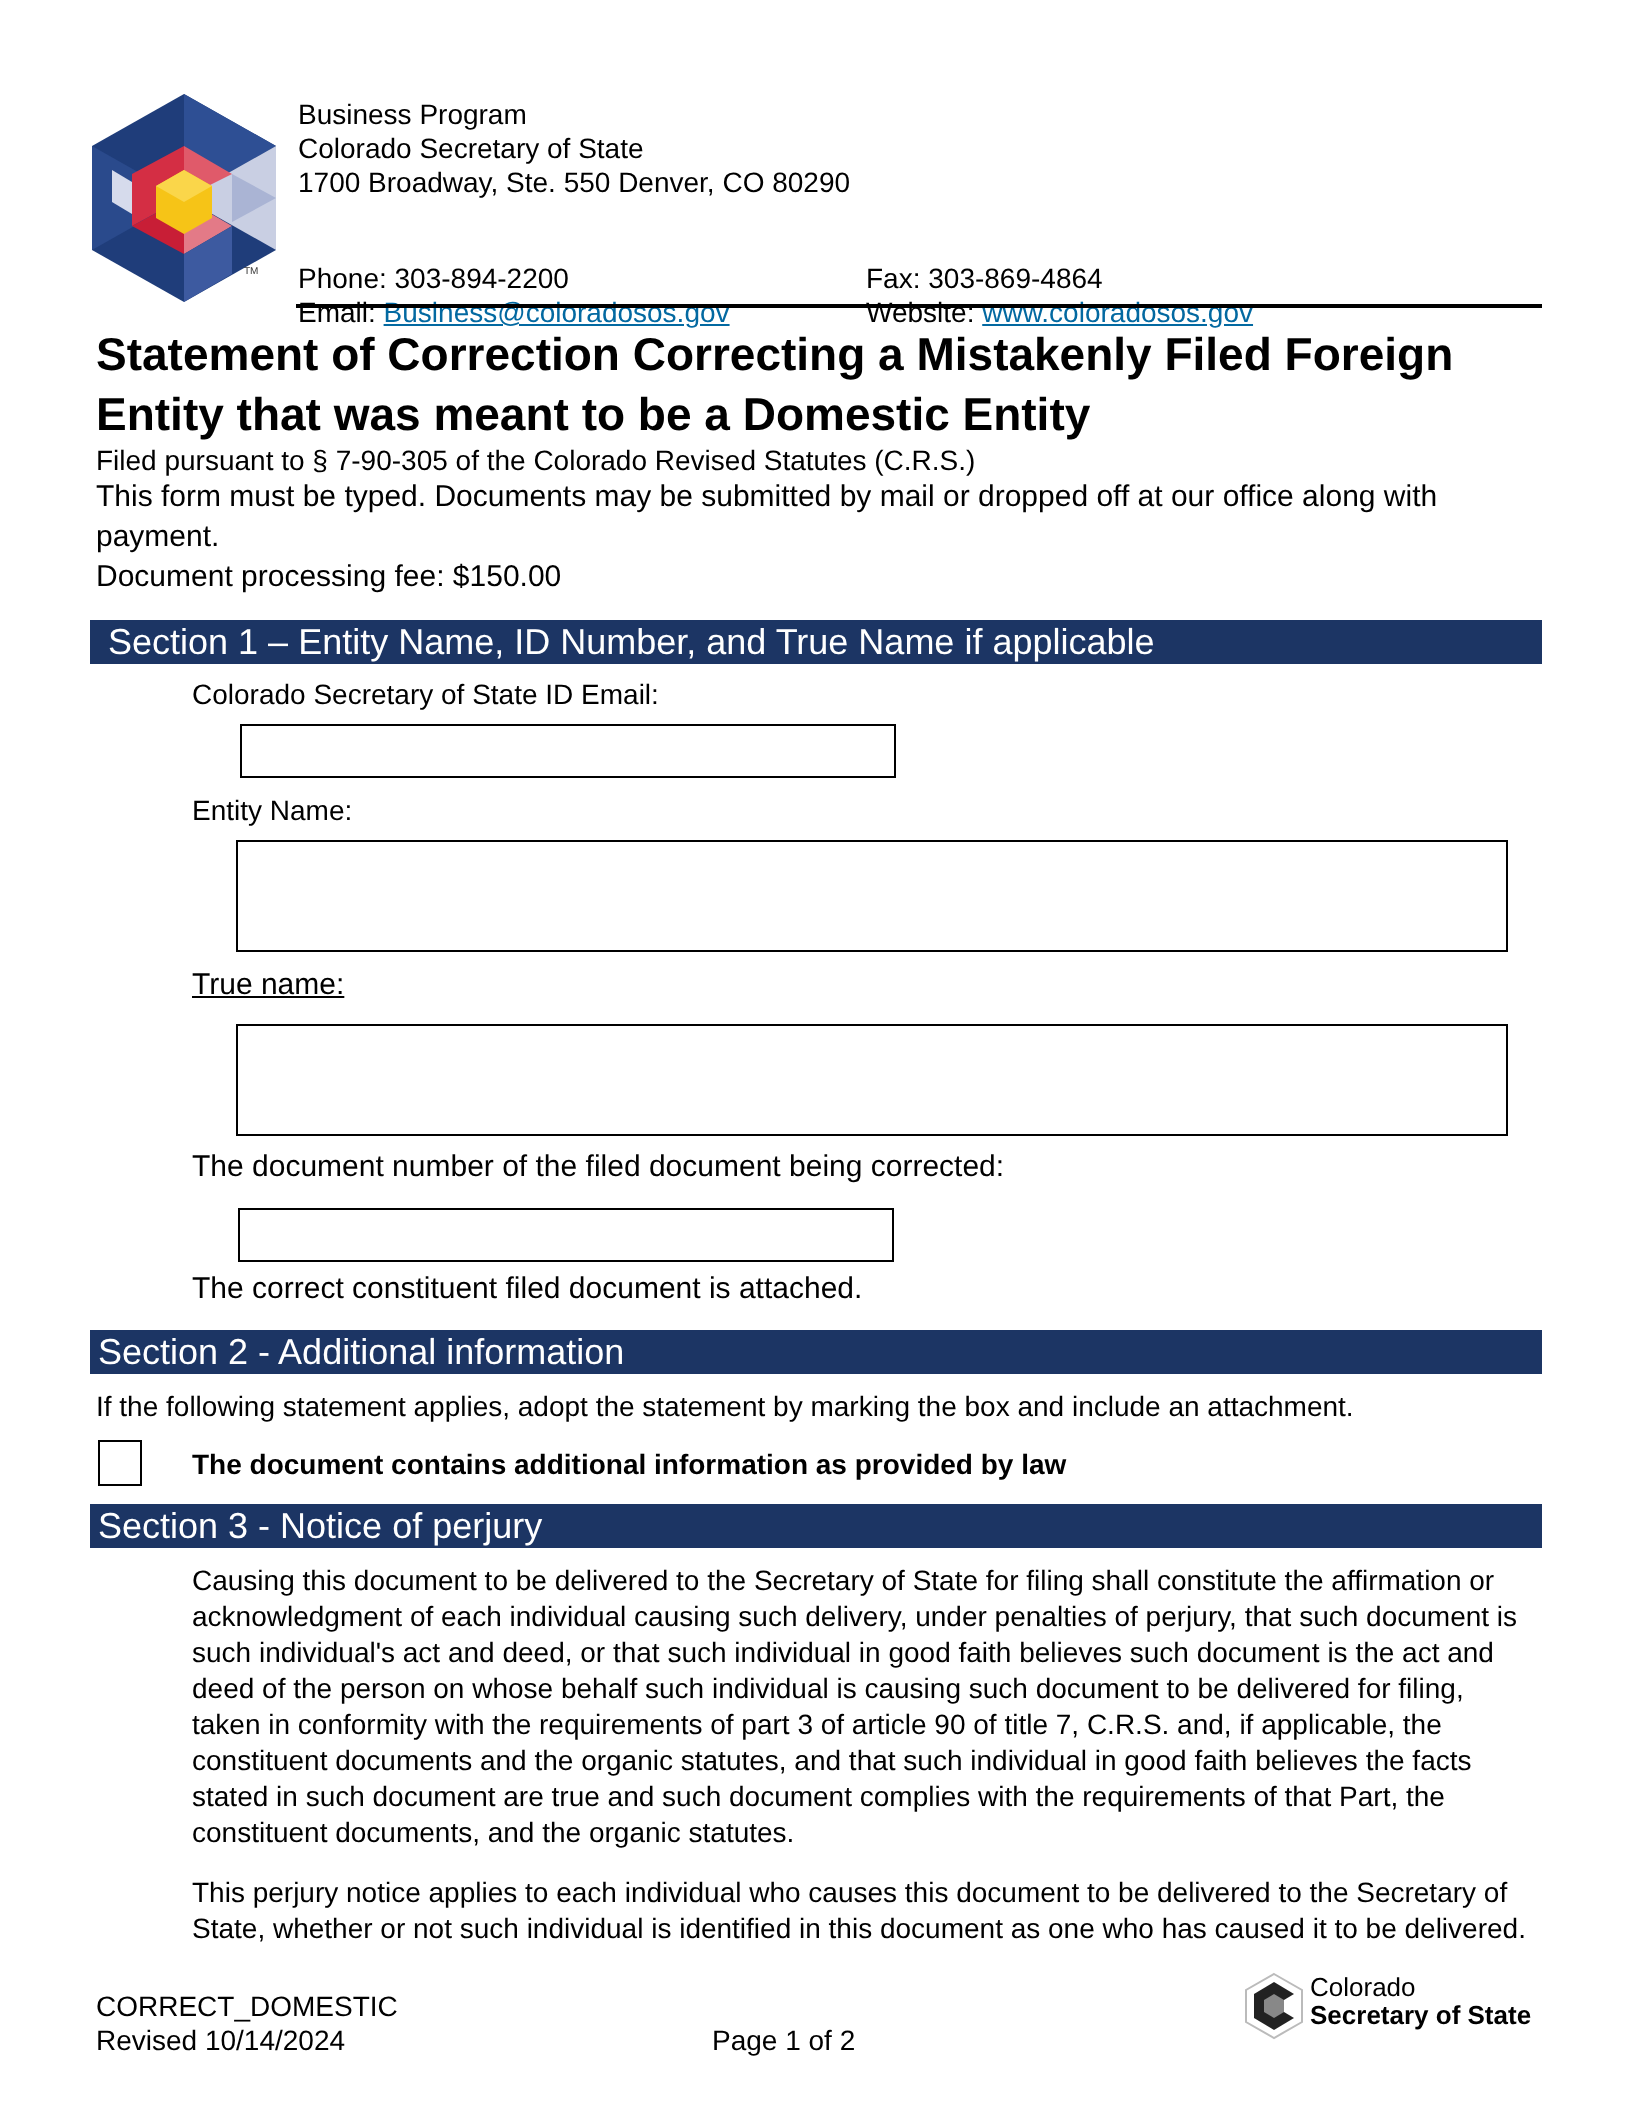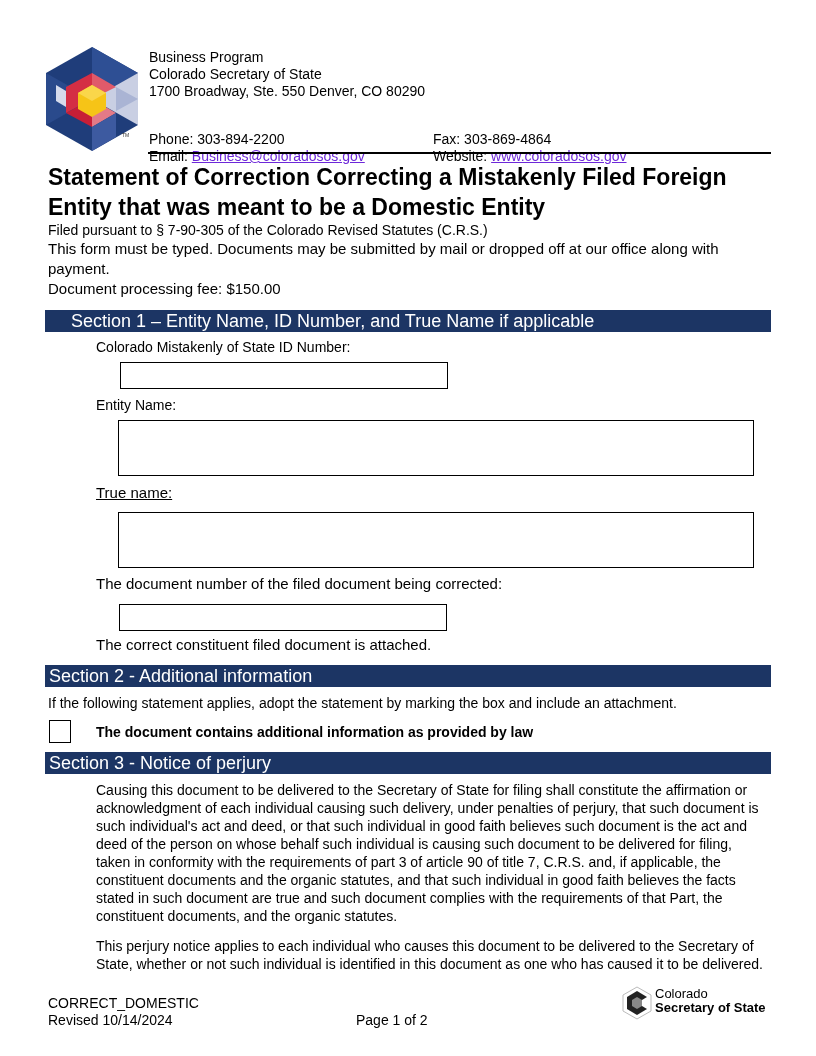--- a/index.html
+++ b/index.html
@@ -5,31 +5,31 @@
   html, body { margin: 0; padding: 0; background: #ffffff; }
   body {
     width: 816px; height: 1056px; position: relative; overflow: hidden;
     font-family: "Liberation Sans", sans-serif; color: #000;
   }
   .abs { position: absolute; }
   .logo { left: 46px; top: 47px; width: 92px; height: 104px; }
   .contact { left: 149px; top: 49px; font-size: 14px; line-height: 17px; }
   .contact .row { white-space: nowrap; }
   .contact .col2 { position: absolute; left: 284px; }
-  .contact a { color: #6d28d9; text-decoration: underline; }
+  .contact a { color: #0369a1; text-decoration: underline; }
   .rule { left: 148px; top: 152px; width: 623px; height: 2px; background: #000; }
   .title { left: 48px; top: 162px; width: 730px; font-size: 23px; font-weight: bold; line-height: 30px; }
   .intro { left: 48px; top: 222px; width: 730px; }
   .intro .small { font-size: 14px; line-height: 17px; }
   .intro .p { font-size: 15px; line-height: 20px; }
   .section-bar {
     left: 45px; width: 726px; height: 22px; background: #1c3564; color: #fff;
     font-size: 18px; line-height: 22px; padding-left: 4px; box-sizing: border-box;
   }
-  .s1 { top: 310px; padding-left: 26px; }
+  .s1 { top: 310px; padding-left: 9px; }
   .s2 { top: 665px; }
   .s3 { top: 752px; }
   .label { font-size: 14px; }
   .label15 { font-size: 15px; }
   .field { border: 1px solid #000; background: #fff; box-sizing: border-box; }
   .checkbox { left: 49px; top: 720px; width: 22px; height: 23px; border: 1px solid #000; box-sizing: border-box; }
   .para { left: 96px; width: 672px; font-size: 14px; line-height: 18px; }
   .footer { font-size: 14px; line-height: 17px; }
   .sos-logo { left: 622px; top: 986px; width: 150px; height: 34px; }
   .sos-text { position: absolute; left: 33px; top: 1px; font-size: 13px; line-height: 14px; }
@@ -80,21 +80,21 @@
 
 <div class="abs intro">
   <div class="small">Filed pursuant to § 7-90-305 of the Colorado Revised Statutes (C.R.S.)</div>
   <div class="p">This form must be typed. Documents may be submitted by mail or dropped off at our office along with</div>
   <div class="p">payment.</div>
   <div class="p">Document processing fee: $150.00</div>
 </div>
 
 <div class="abs section-bar s1">Section 1 – Entity Name, ID Number, and True Name if applicable</div>
 
-<div class="abs label" style="left:96px; top:339px;">Colorado Mistakenly of State ID Number:</div>
+<div class="abs label" style="left:96px; top:339px;">Colorado Secretary of State ID Email:</div>
 <div class="abs field" style="left:120px; top:362px; width:328px; height:27px;"></div>
 
 <div class="abs label" style="left:96px; top:397px;">Entity Name:</div>
 <div class="abs field" style="left:118px; top:420px; width:636px; height:56px;"></div>
 
 <div class="abs label15" style="left:96px; top:484px;text-decoration:underline;">True name:</div>
 <div class="abs field" style="left:118px; top:512px; width:636px; height:56px;"></div>
 
 <div class="abs label15" style="left:96px; top:575px;">The document number of the filed document being corrected:</div>
 <div class="abs field" style="left:119px; top:604px; width:328px; height:27px;"></div>

